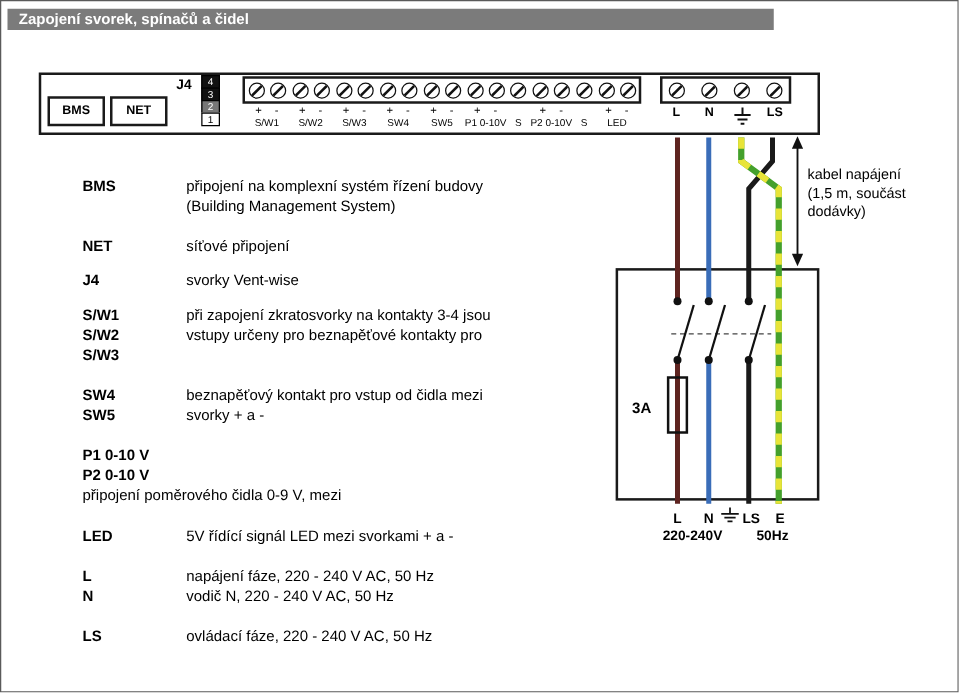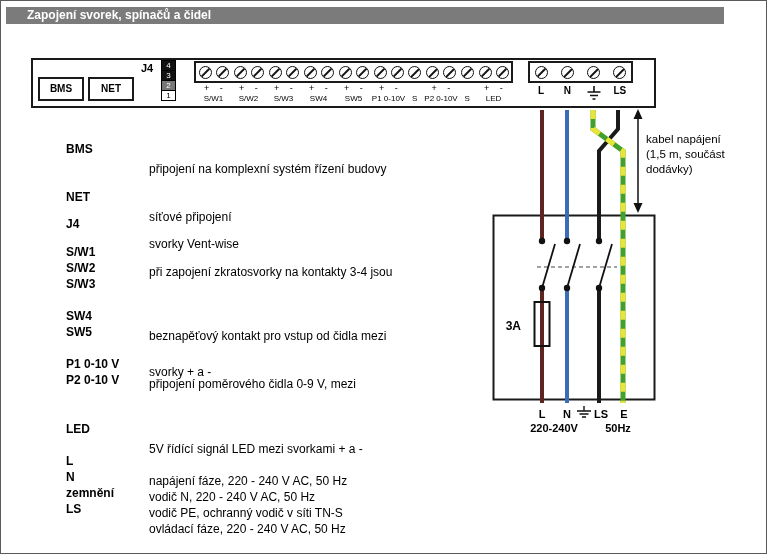--- a/index.html
+++ b/index.html
@@ -1,19 +1,19 @@
 <!DOCTYPE html>
 <html><head>
 <meta charset="utf-8">
 <style>
   html,body{margin:0;padding:0;background:#fff;}
   .page{position:relative;width:765px;height:552px;border:1px solid #5a5a5a;background:#fff;
         font-family:"Liberation Sans",sans-serif;color:#000;overflow:hidden;}
-  .header-bar{position:absolute;left:5px;top:6px;width:718px;height:17px;color:#fff;
-        font-size:12px;font-weight:bold;line-height:17px;padding-left:21px;box-sizing:border-box;}
+  .header-bar{position:absolute;left:5px;top:6px;width:613px;height:17px;color:#fff;
+        font-size:12px;font-weight:bold;line-height:17px;padding-left:9px;box-sizing:border-box;}
   
   .strip-outer{position:absolute;left:30px;top:57px;width:621px;height:46px;border:2px solid #1a1a1a;}
   .io-box{position:absolute;border:2px solid #1a1a1a;width:42px;height:20px;text-align:center;
         font-size:10px;font-weight:bold;line-height:20px;background:#fff;}
   .j4-label{position:absolute;left:140px;top:61px;font-weight:bold;font-size:11px;}
   .j4-stack{position:absolute;left:160px;top:59px;width:15px;}
   .j4-cell{width:15px;height:11px;box-sizing:border-box;border:1px solid #000;margin-top:-1px;
         font-size:8px;text-align:center;line-height:10px;background:#fff;}
   .j4-cell:first-child{margin-top:0;}
   .j4-cell.filled{background:#111;color:#fff;}
@@ -32,21 +32,21 @@
         background:#111;transform:rotate(45deg);}
   .gsigns{font-size:9px;height:11px;line-height:11px;word-spacing:8px;white-space:nowrap;}
   .gname{font-size:8px;line-height:10px;white-space:nowrap;}
   .power-row{position:absolute;left:527px;top:60px;width:105px;display:flex;}
   .pcol{flex:1;display:flex;flex-direction:column;align-items:center;}
   .plabel{font-size:10px;font-weight:bold;margin-top:2px;line-height:12px;}
   
   .legend-row{position:absolute;display:flex;font-size:12px;line-height:16px;}
   .lg-terms{width:83px;font-weight:bold;flex:none;}
   .lg-terms div{white-space:nowrap;}
-  .lg-desc div{white-space:nowrap;margin-top:20px;}
+  .lg-desc div{white-space:nowrap;}
   
   .overlay{position:absolute;left:0;top:0;pointer-events:none;}
   .overlay text{font-family:"Liberation Sans",sans-serif;fill:#000;}
   .svg-bold-11{font-size:11px;font-weight:bold;text-anchor:middle;}
   .svg-note{font-size:11.5px;text-anchor:start;}
   .fuse-label{font-size:12px;font-weight:bold;text-anchor:end;}
 </style>
 </head>
 <body>
 
@@ -226,20 +226,21 @@
     <text x="645" y="157" class="svg-note">(1,5 m, součást</text>
     <text x="645" y="172" class="svg-note">dodávky)</text>
   </svg>
 
   <div class="legend-row" style="left:65px;top:140px;">
     <div class="lg-terms">
         <div>BMS</div>
       </div>
     <div class="lg-desc">
       <div>připojení na komplexní systém řízení budovy</div>
+      <div>(Building Management System)</div>
     </div>
   </div>
   <div class="legend-row" style="left:65px;top:188px;">
     <div class="lg-terms">
         <div>NET</div>
       </div>
     <div class="lg-desc">
         <div>síťové připojení</div>
       </div>
   </div>
@@ -252,33 +253,34 @@
       </div>
   </div>
   <div class="legend-row" style="left:65px;top:243px;">
     <div class="lg-terms">
       <div>S/W1</div>
       <div>S/W2</div>
       <div>S/W3</div>
     </div>
     <div class="lg-desc">
       <div>při zapojení zkratosvorky na kontakty 3-4 jsou</div>
+      <div>vstupy určeny pro beznapěťové kontakty pro</div>
     </div>
   </div>
   <div class="legend-row" style="left:65px;top:307px;">
     <div class="lg-terms">
       <div>SW4</div>
       <div>SW5</div>
     </div>
     <div class="lg-desc">
       <div>beznapěťový kontakt pro vstup od čidla mezi</div>
       <div>svorky + a -</div>
     </div>
   </div>
-  <div class="legend-row" style="left:65px;top:355px;">
+  <div class="legend-row" style="left:65px;top:355px;flex-direction:column;">
     <div class="lg-terms">
       <div>P1 0-10 V</div>
       <div>P2 0-10 V</div>
     </div>
     <div class="lg-desc">
       <div>připojení poměrového čidla 0-9 V, mezi</div>
     </div>
   </div>
   <div class="legend-row" style="left:65px;top:420px;">
     <div class="lg-terms">
@@ -297,28 +299,20 @@
       </div>
   </div>
   <div class="legend-row" style="left:65px;top:468px;">
     <div class="lg-terms">
         <div>N</div>
       </div>
     <div class="lg-desc">
         <div>vodič N, 220 - 240 V AC, 50 Hz</div>
       </div>
   </div>
-  <div class="legend-row" style="left:65px;top:484px;">
-    <div class="lg-terms">
-        <div>zemnění</div>
-      </div>
-    <div class="lg-desc">
-        <div>vodič PE, ochranný vodič v síti TN-S</div>
-      </div>
-  </div>
   <div class="legend-row" style="left:65px;top:500px;">
     <div class="lg-terms">
         <div>LS</div>
       </div>
     <div class="lg-desc">
         <div>ovládací fáze, 220 - 240 V AC, 50 Hz</div>
       </div>
   </div>
 
 </div>

